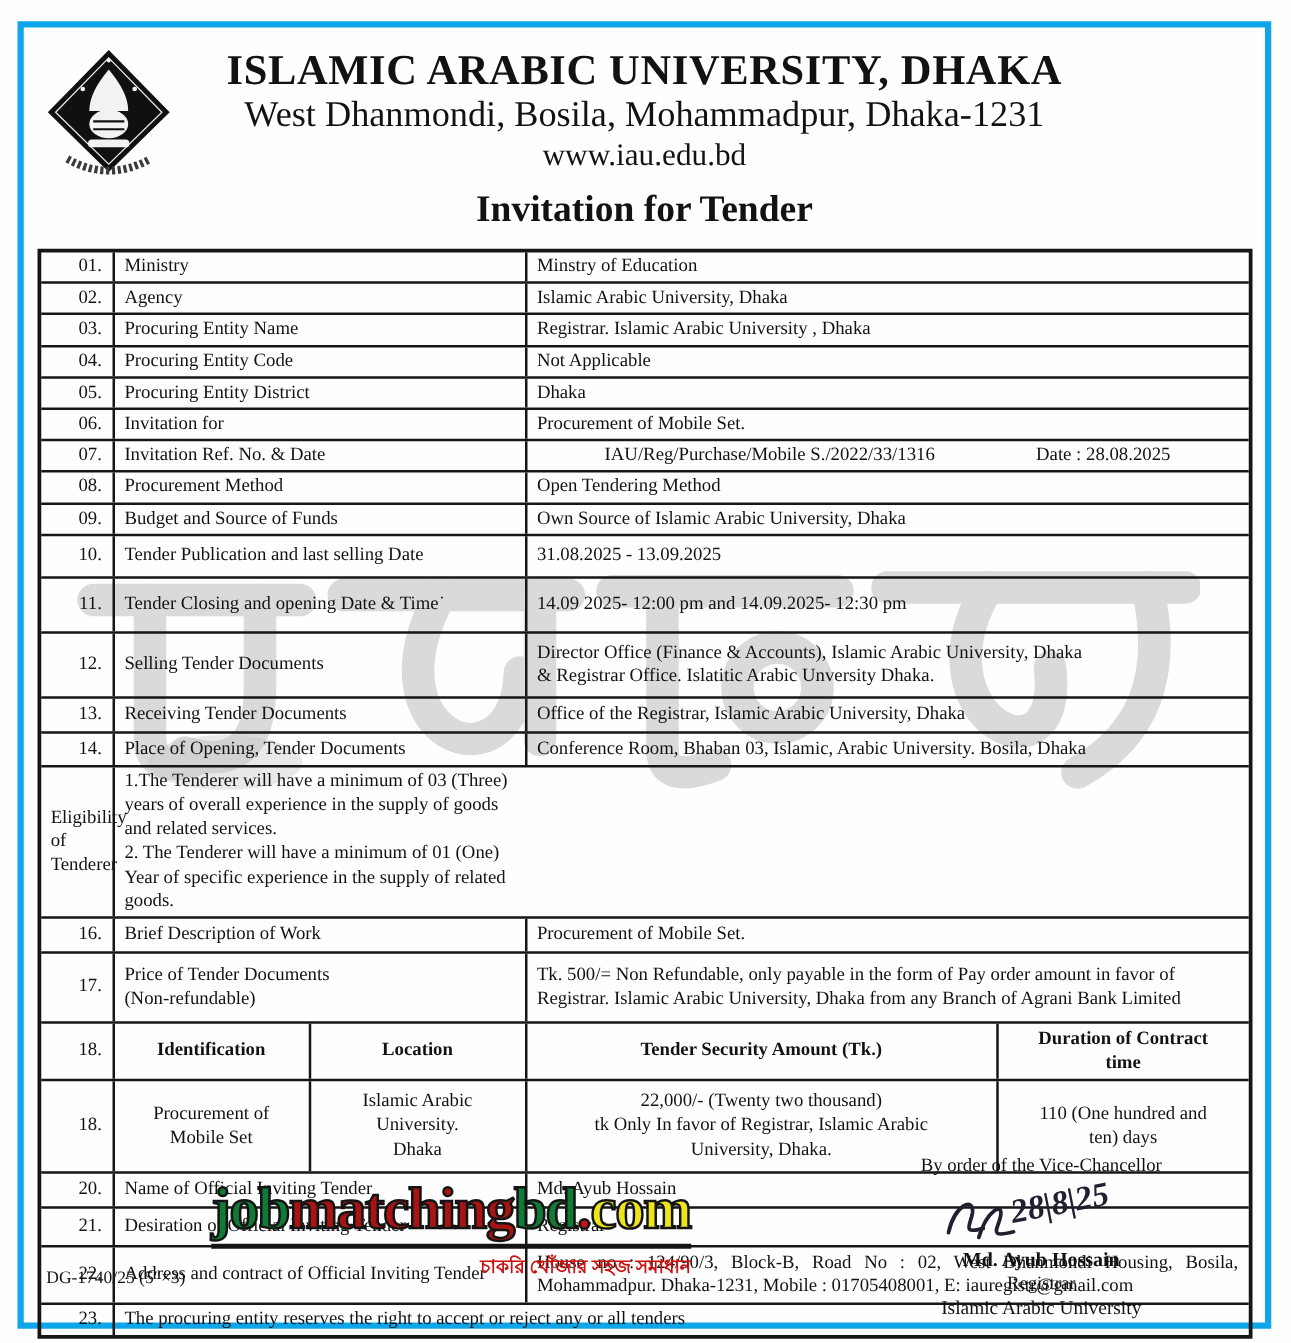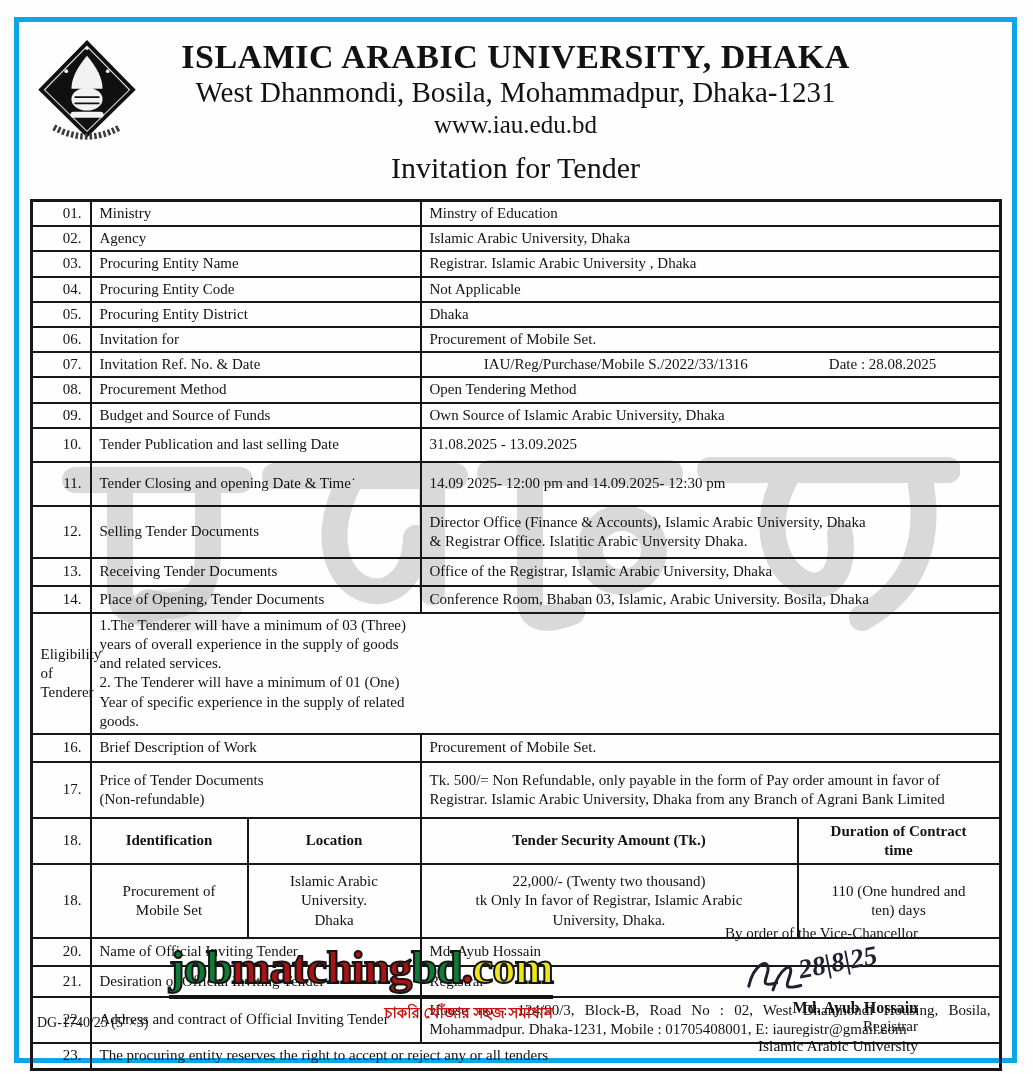--- a/index.html
+++ b/index.html
@@ -6,21 +6,21 @@
   .page{position:relative;width:1033px;height:1074px;background:#fefefe;overflow:hidden;
         font-family:"Liberation Serif", serif;color:#121212;}
   .frame{position:absolute;left:14px;top:17px;width:993px;height:1036px;border:5px solid #0ea5e9;background:transparent;}
 
   
   .seal{position:absolute;left:16px;top:16px;width:104px;height:112px;}
   .hdr{text-align:center;}
   .hdr-title{margin-top:16px;font-size:34px;font-weight:bold;line-height:1.1;letter-spacing:.5px;}
   .hdr-addr{font-size:29px;line-height:1.18;}
   .hdr-site{font-size:25px;line-height:1.2;}
-  .hdr-invite{font-size:30px;font-weight:normal;margin-top:9px;margin-bottom:13px;line-height:1.25;}
+  .hdr-invite{font-size:30px;font-weight:bold;margin-top:9px;margin-bottom:13px;line-height:1.25;}
 
   
   .wm{position:absolute;left:41px;top:420px;width:900px;height:205px;z-index:0;pointer-events:none;}
 
   
   .ttable{position:relative;z-index:1;margin:0 auto;width:966px;border:3px solid #161616;background:transparent;font-size:15px;}
   .t-row{display:grid;grid-template-columns:57px 330px 1fr;border-top:2px solid #161616;}
   .t-row:first-child{border-top:none;}
   .t-row.sched{grid-template-columns:57px 157px 173px 377px 1fr;}
   .t-row.note{grid-template-columns:57px 1fr;}
@@ -32,21 +32,21 @@
   .pre{white-space:pre-line;}
   .ctr{text-align:center;align-items:center;}
   .bold{font-weight:bold;}
   .just{text-align:justify;}
   .refdate{display:flex;flex-direction:row !important;gap:81px;align-items:center;}
   .hA{min-height:19px}.h28{min-height:28px}.h38{min-height:38px}.h46{min-height:46px}
   .h22{min-height:22px}.h21{min-height:21px}.h80{min-height:80px}.h50{min-height:50px}
   .h40{min-height:40px}.h68{min-height:68px}.h25{min-height:25px}.h20{min-height:20px}
 
   
-  .sign-block{position:absolute;left:639px;top:903px;width:260px;text-align:right;z-index:2;}
+  .sign-block{position:absolute;left:684px;top:903px;width:260px;text-align:center;z-index:2;}
   .by-order{font-size:15px;}
   .sig-svg{margin:2px 0 0 10px;transform:rotate(-3deg);}
   .sig-name{font-size:16px;font-weight:bold;line-height:1.2;}
   .sig-role{font-size:15px;line-height:1.25;}
   .sig-org{font-size:15.5px;line-height:1.25;}
   .wordmark-block{position:absolute;left:150px;top:922px;z-index:2;}
   .wordmark{font-size:47px;font-weight:bold;letter-spacing:-1px;line-height:1.0;
             -webkit-text-stroke:2px #141414;border-bottom:4px solid #141414;padding-bottom:4px;width:fit-content;}
   .wordmark span{display:inline;}
   .tagline{font-size:15px;font-weight:bold;text-align:right;margin-top:2px;}

